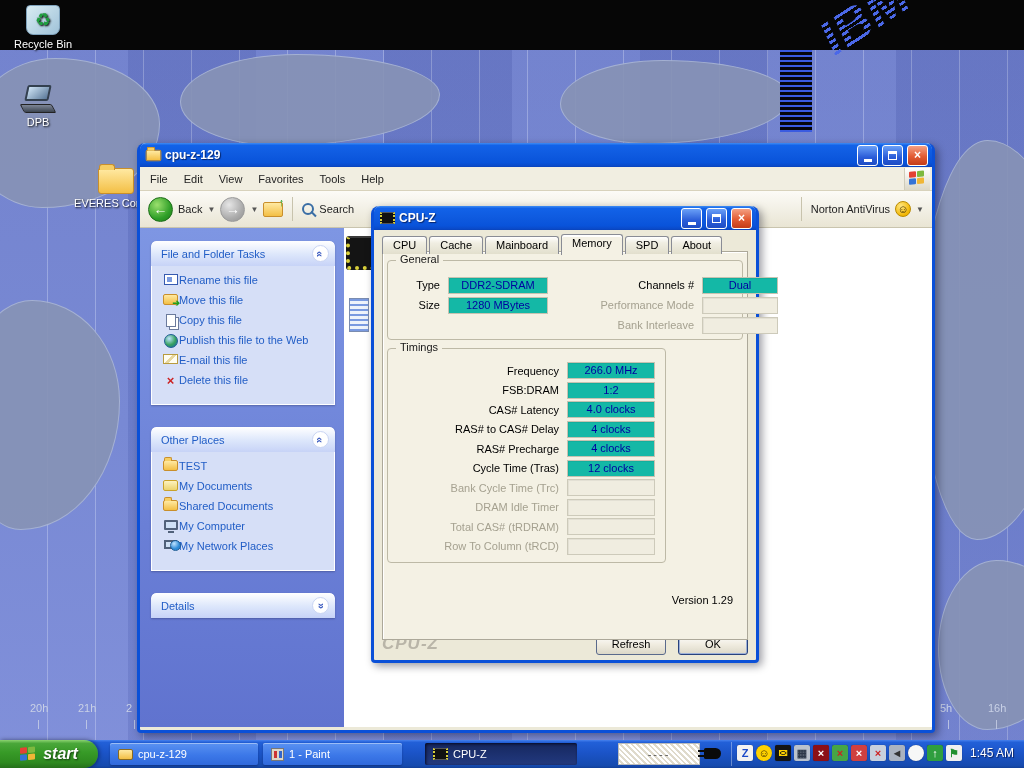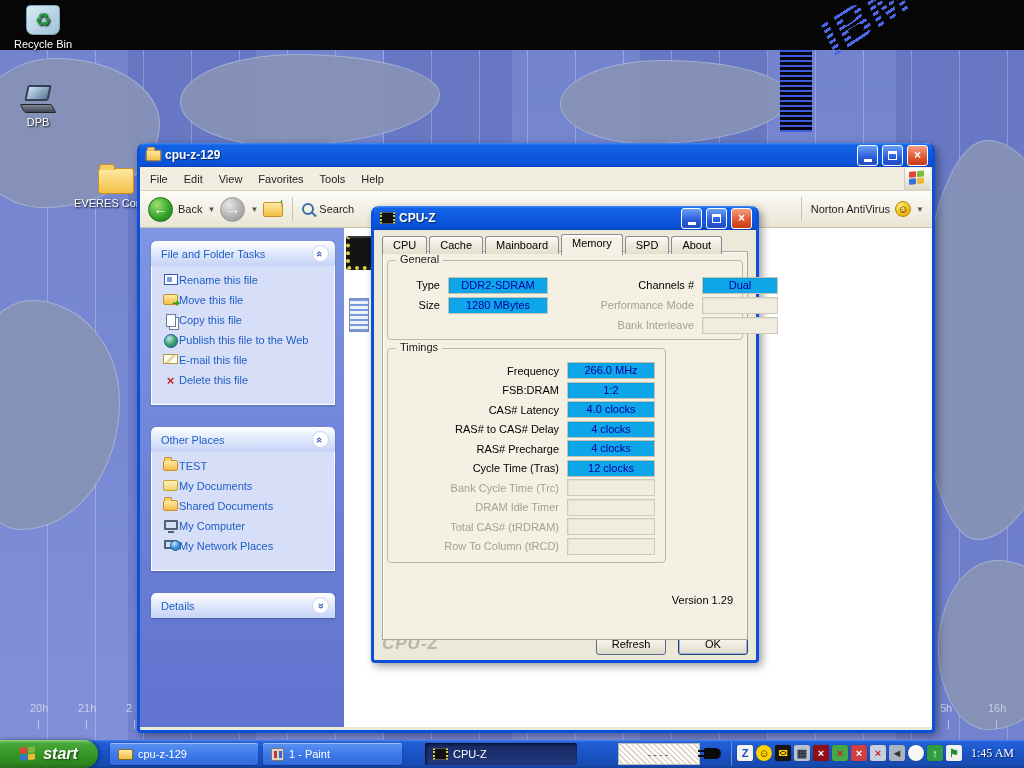--- a/index.html
+++ b/index.html
@@ -150,21 +150,21 @@
     box-shadow:inset 0 2px 0 #fff; }
   .tab-page { position:absolute; left:8px; right:8px; top:21px; height:389px; background:#f4f1e4;
     border:1px solid #aca899; box-shadow:inset 1px 1px 0 #fff; z-index:1; }
   .groupbox { position:absolute; border:1px solid #bdb9a6; border-radius:4px; }
   .groupbox .legend { position:absolute; top:-8px; left:8px; background:#f4f1e4; padding:0 4px; color:#1a1a1a; }
   #gb-general { left:4px; top:8px; right:4px; height:80px; }
   #gb-timings { left:4px; top:96px; width:279px; height:215px; }
   .g-row { display:flex; align-items:center; height:20px; }
   .g-label { text-align:right; color:#000; padding-right:8px; white-space:nowrap; }
   .g-label.disabled, .t-label.disabled { color:#a5a190; }
-  .field { background:#0ea5e9; border:1px solid #c6c3b1; box-shadow:inset 1px 1px 0 rgba(0,0,0,.05);
+  .field { background:#14b8a6; border:1px solid #c6c3b1; box-shadow:inset 1px 1px 0 rgba(0,0,0,.05);
     color:#0000a0; text-align:center; height:17px; line-height:15px; }
   .field.disabled { background:#f0ede0; border-color:#cdcaba; }
   #gen-left { position:absolute; left:12px; top:14px; }
   #gen-left .g-label { width:48px; }
   #gen-left .field { width:100px; }
   #gen-right { position:absolute; left:196px; top:14px; }
   #gen-right .g-label { width:118px; }
   #gen-right .field { width:76px; }
   #timing-rows { position:absolute; left:0; top:12px; right:10px; }
   #timing-rows .g-row { height:19.5px; }
@@ -206,21 +206,21 @@
   .plug-icon { position:absolute; left:704px; top:8px; width:17px; height:11px; background:#0a0a0a;
     border-radius:2px 6px 6px 2px; }
   .plug-icon::before, .plug-icon::after { content:""; position:absolute; left:-6px; width:6px; height:2px; background:#0a0a0a; }
   .plug-icon::before { top:2px; } .plug-icon::after { bottom:2px; }
   .tray-sep { position:absolute; left:731px; top:2px; width:1px; height:24px; background:rgba(255,255,255,.35); }
   #tray { position:absolute; left:737px; top:5px; display:flex; gap:3px; }
   .tray-ico { width:16px; height:16px; display:flex; align-items:center; justify-content:center;
     font-size:11px; font-weight:bold; border-radius:2px; box-shadow:0 0 1px rgba(0,0,0,.6); }
   .tray-ico.round { border-radius:50%; }
   #clock { position:absolute; right:10px; top:0; height:26px; display:flex; align-items:center;
-    color:#fff; font-size:12px; text-shadow:1px 1px 1px rgba(0,0,30,.6);font-family:Liberation Serif, serif; }
+    color:#fff; font-size:12px; text-shadow:1px 1px 1px rgba(0,0,30,.6); }
 </style>
 </head>
 <body>
 
 <div id="screen">
 
   <div id="wallpaper">
     <div class="landmass" style="left:-30px; top:58px; width:190px; height:150px;"></div>
     <div class="landmass" style="left:-40px; top:300px; width:160px; height:230px;"></div>
     <div class="landmass" style="left:180px; top:54px; width:260px; height:92px;"></div>

